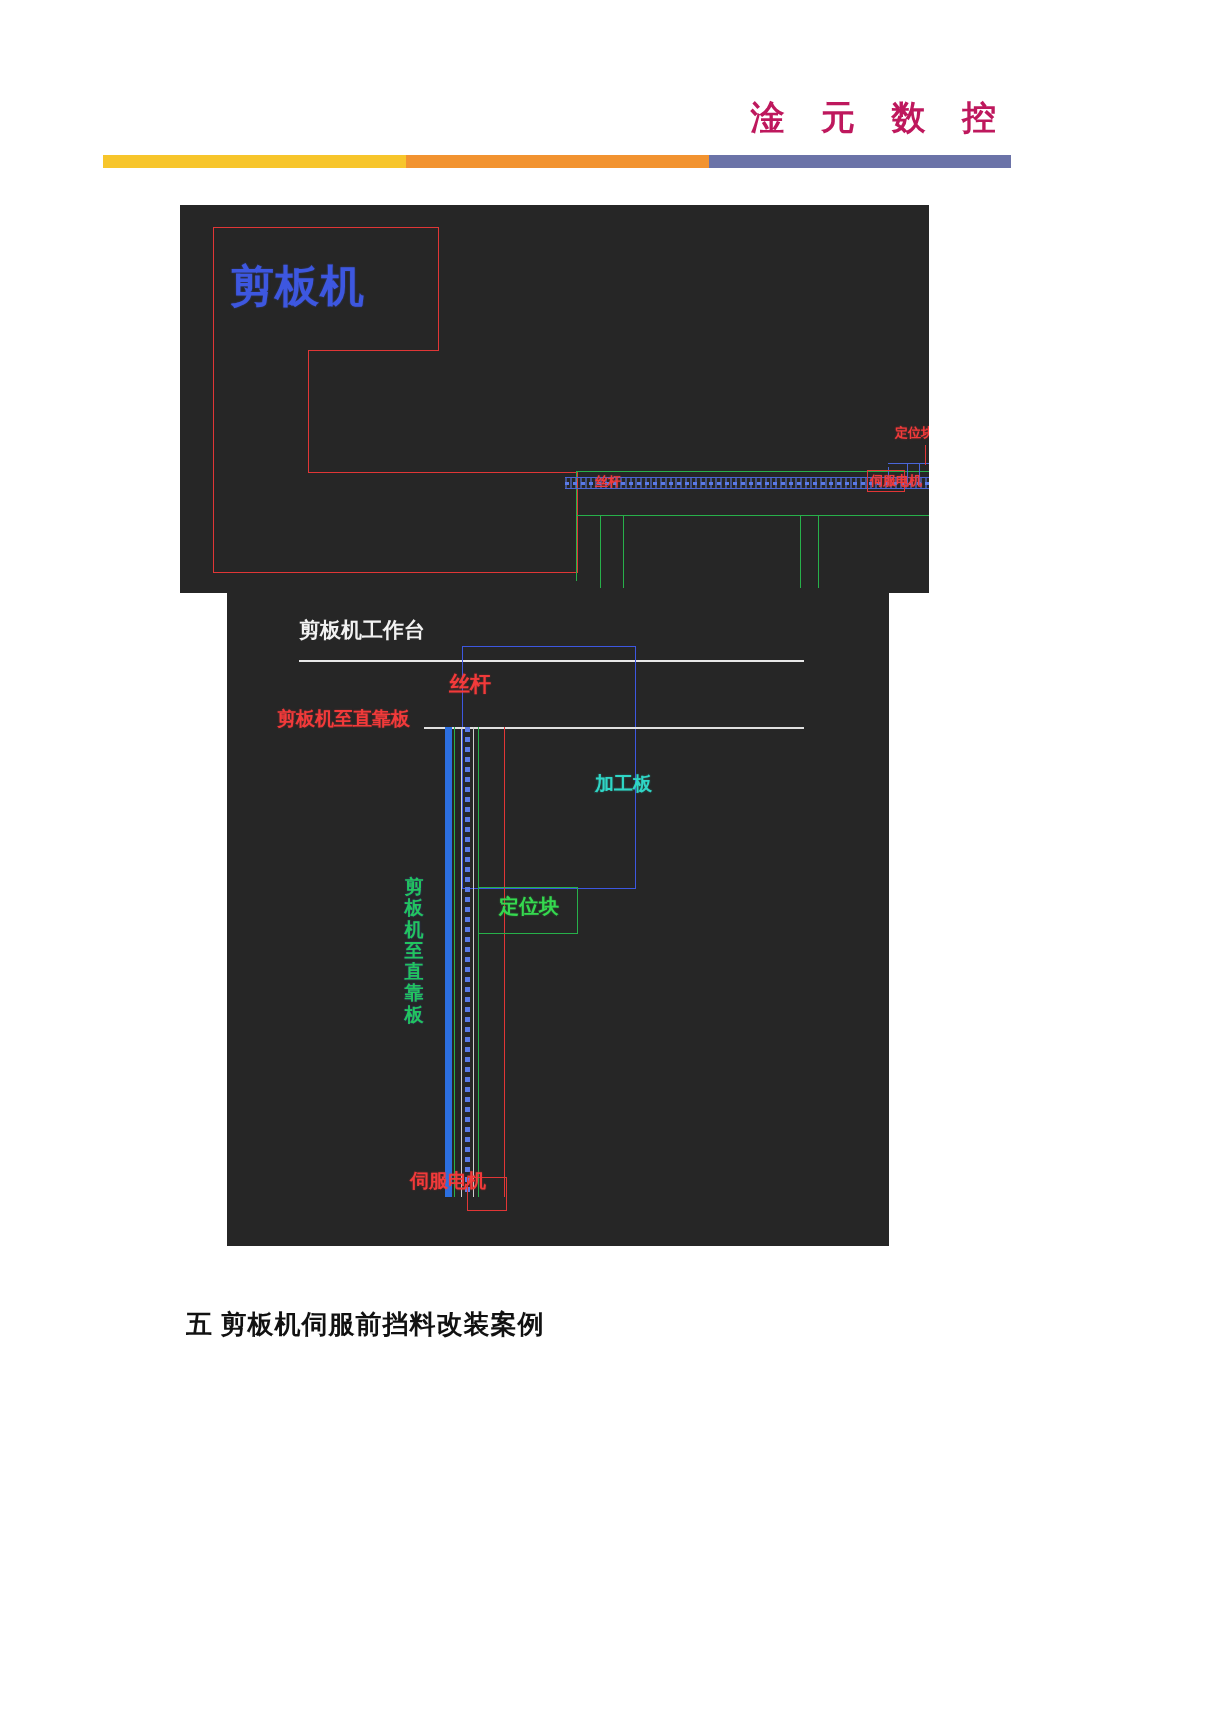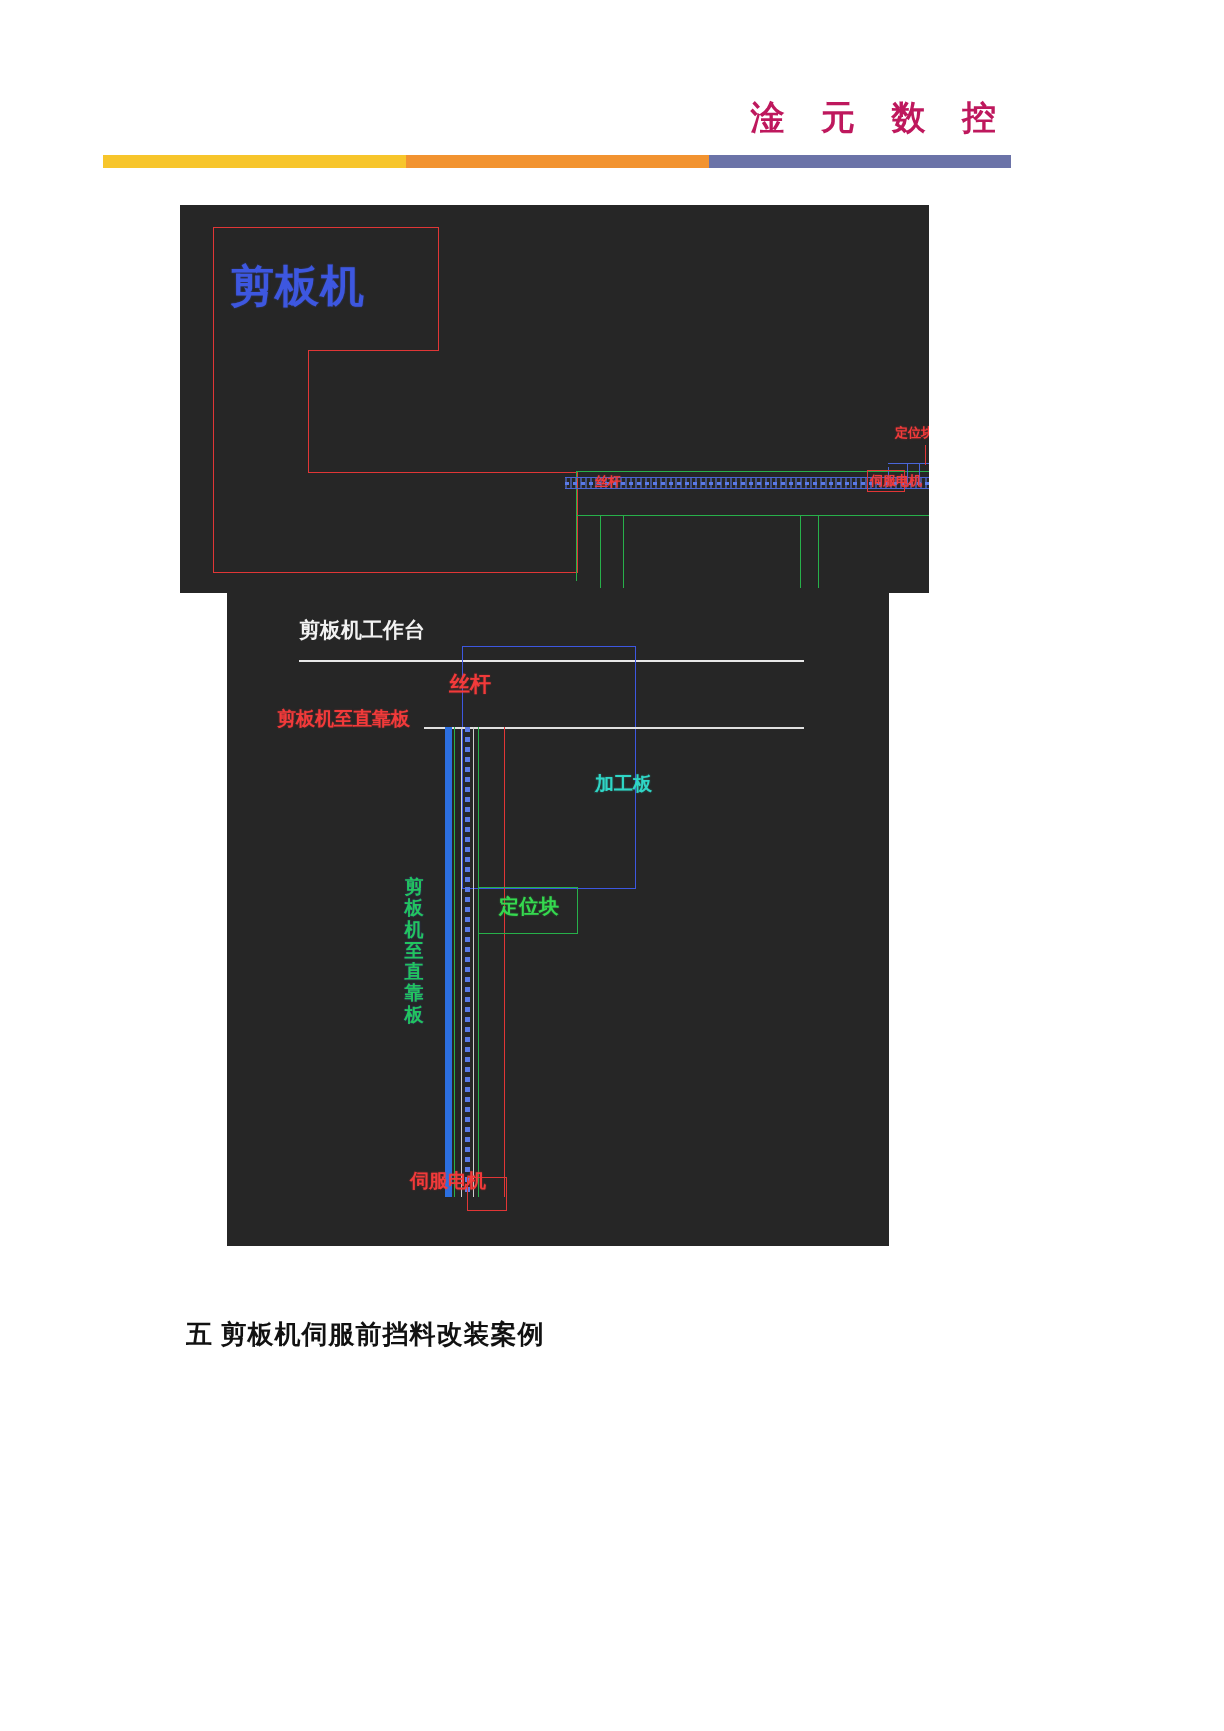--- a/index.html
+++ b/index.html
@@ -228,21 +228,20 @@
   .caption {
     position: absolute;
     left: 186px;
     top: 1307px;
     font-family: "Liberation Serif", "DejaVu Serif", serif;
     font-size: 26px;
     font-weight: 700;
     color: #111111;
     white-space: nowrap;
     letter-spacing: 1px;
-    margin-top: 10px;
   }
 </style>
 </head>
 <body>
 
 <div class="page">
 
   <div class="header-title">淦 元 数 控</div>
 
   <div class="rule-bar">

